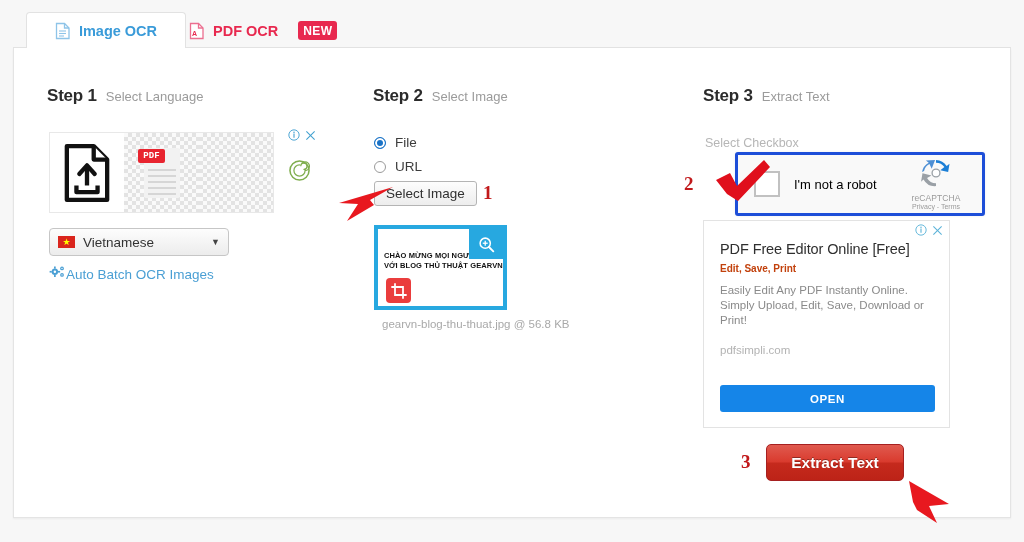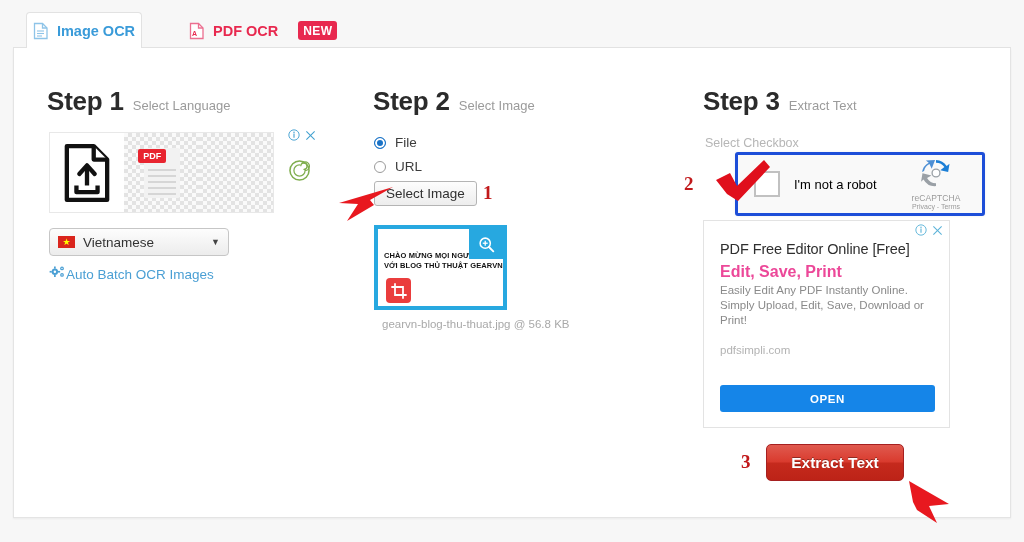--- a/index.html
+++ b/index.html
@@ -37,21 +37,21 @@
     cursor: pointer;
     white-space: nowrap;
   }
   .tab.active {
     background: #fff;
     border: 1px solid #e2e2e2;
     border-bottom: 1px solid #fff;
     border-radius: 4px 4px 0 0;
     color: #3a9bd9;
     left: 13px;
-    width: 116px;
+    width: 160px;
     justify-content: center;
   }
   .tab.inactive {
     left: 160px;
     color: #e8294f;
   }
   .tab-icon { width: 16px; height: 18px; flex: 0 0 auto; }
   .badge-new {
     background: #e8294f;
     color: #fff;
@@ -74,33 +74,34 @@
     box-shadow: 0 1px 2px rgba(0,0,0,.05);
   }
 
   
   .step-head {
     position: absolute;
     display: flex; align-items: baseline; gap: 9px;
     white-space: nowrap;
   }
   .step-head .big {
-    font-size: 26px; font-weight: bold; color: #2b2b2b;
+    font-size: 17px; font-weight: bold; color: #2b2b2b;
     letter-spacing: -0.2px;
   }
   .step-head .sub { font-size: 13px; color: #9b9b9b; }
 
   
   #ad-banner {
     position: absolute; left: 49px; top: 132px;
     width: 225px; height: 81px;
     border: 1px solid #e8e8e8;
     background: #fff;
     display: flex;
     overflow: hidden;
+    font-family: Liberation Mono, monospace;
   }
   .ad-cell { width: 75px; height: 79px; position: relative; }
   .checker {
     background-image:
       linear-gradient(45deg,#e3e3e3 25%,transparent 25%,transparent 75%,#e3e3e3 75%),
       linear-gradient(45deg,#e3e3e3 25%,transparent 25%,transparent 75%,#e3e3e3 75%);
     background-size: 8px 8px;
     background-position: 0 0, 4px 4px;
     background-color: #fafafa;
   }
@@ -233,21 +234,21 @@
     position: absolute; right: 6px; top: 3px;
     display: flex; gap: 5px; align-items: center;
     color: #5bb3d8; font-size: 12px;
   }
   #ad-title {
     position: absolute; left: 16px; top: 20px; width: 222px;
     font-size: 14.5px; color: #2f2f2f; letter-spacing: -0.1px;
   }
   #ad-sub {
     position: absolute; left: 16px; top: 42px;
-    font-size: 16px; font-weight: bold; color: #ec4899;
+    font-size: 10px; font-weight: bold; color: #c2410c;
   }
   #ad-desc {
     position: absolute; left: 16px; top: 62px; width: 218px;
     font-size: 11.5px; color: #8a8a8a; line-height: 15px;
   }
   #ad-domain {
     position: absolute; left: 16px; top: 123px;
     font-size: 11.5px; color: #b3b3b3;
   }
   #ad-open {

